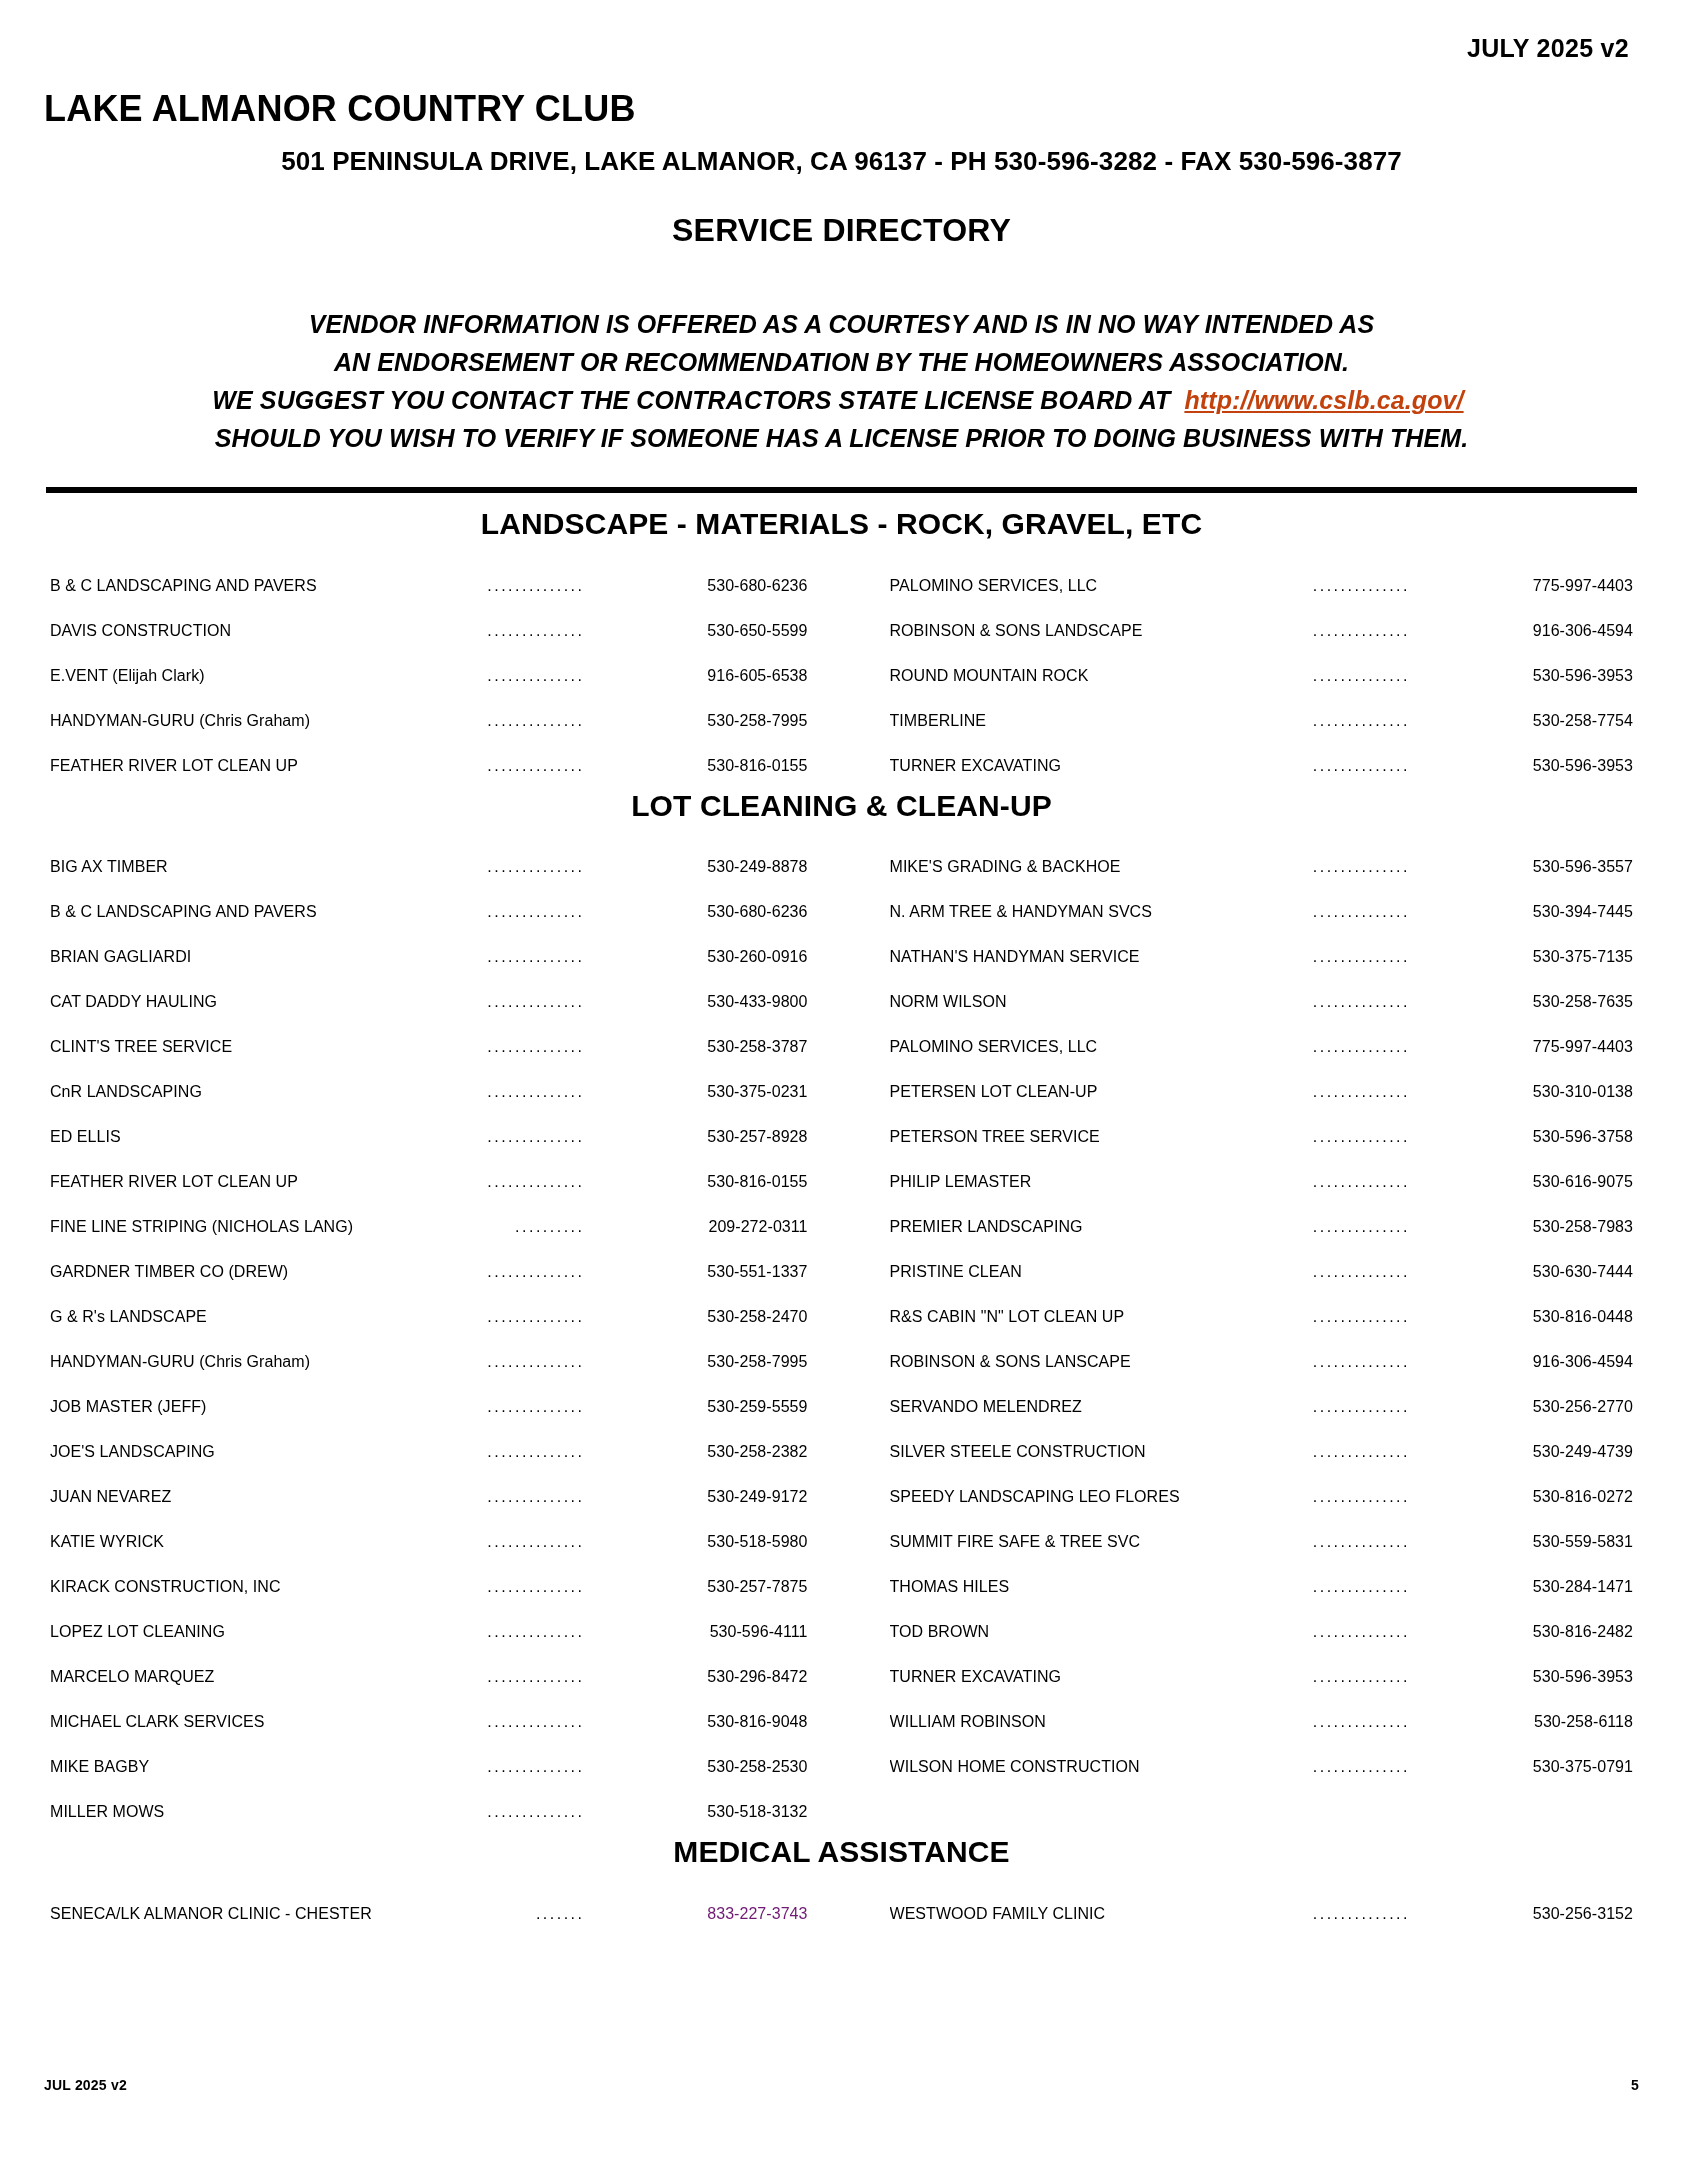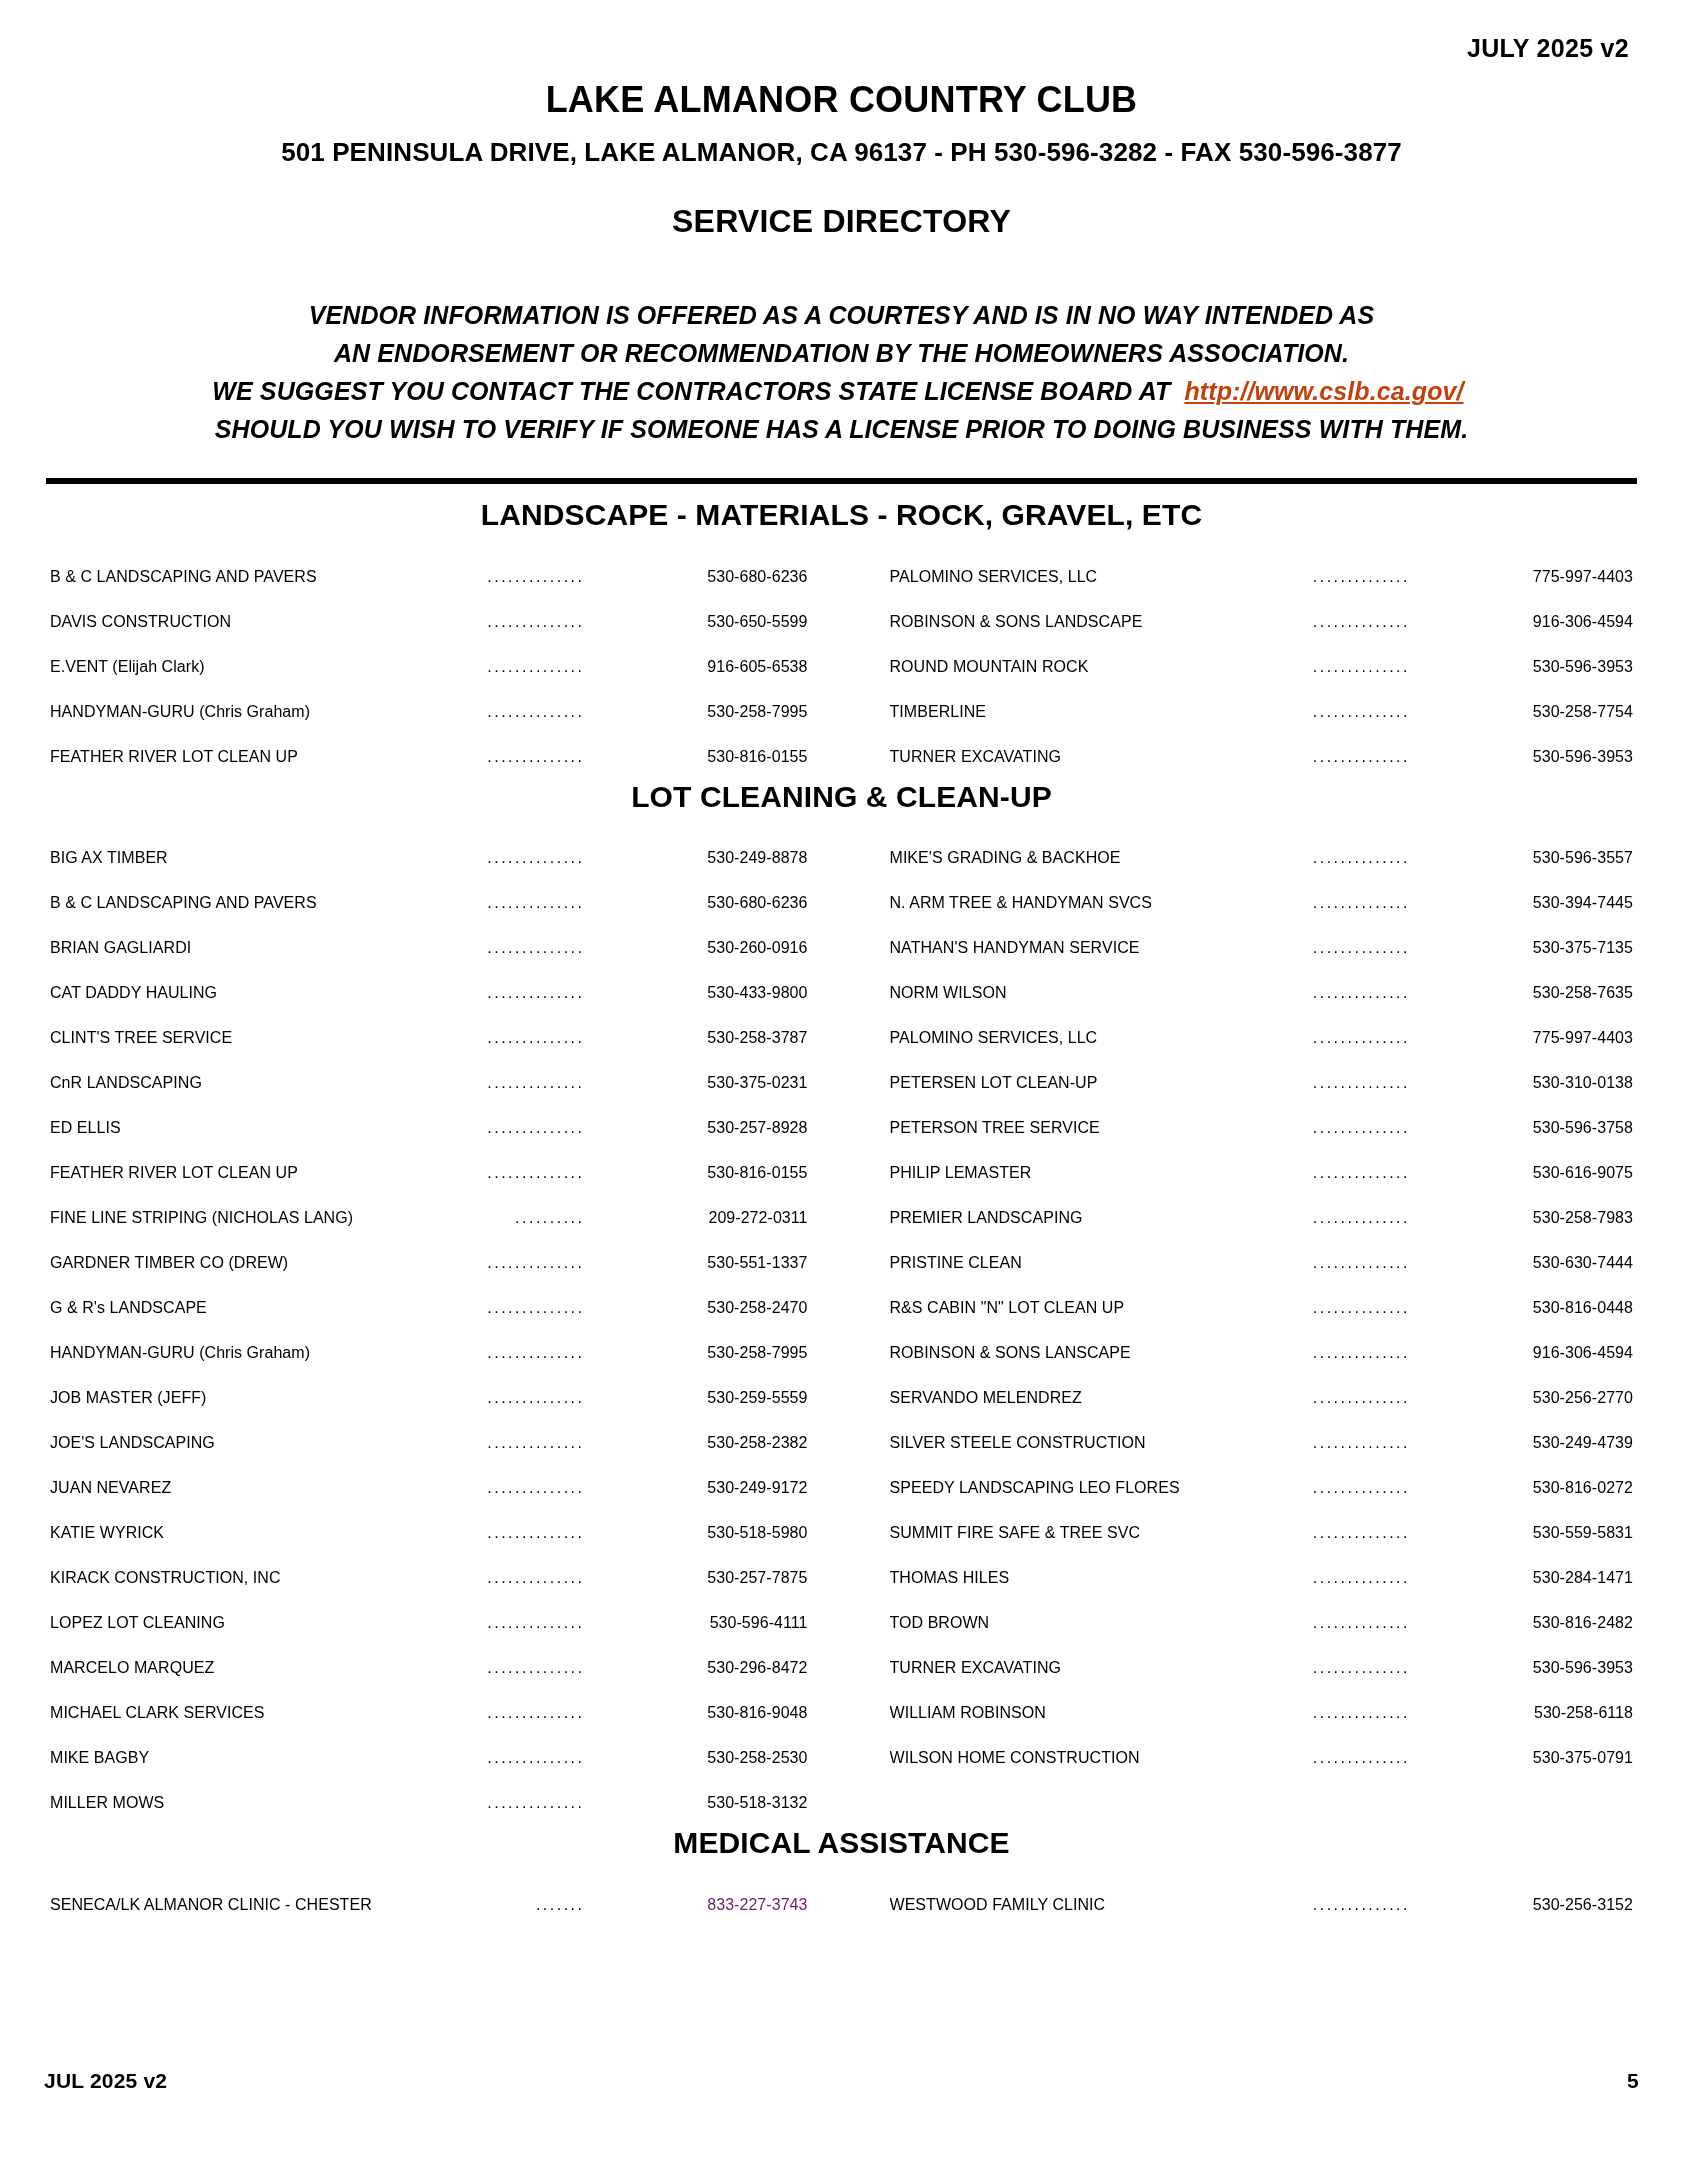--- a/index.html
+++ b/index.html
@@ -29,25 +29,25 @@
     text-align: right;
     font-size: 25px;
     font-weight: 700;
     letter-spacing: 0.3px;
     padding-top: 36px;
     padding-right: 10px;
     line-height: 1;
   }
 
   .org-title {
-    text-align: center;
+    text-align: left;
     font-size: 36px;
     font-weight: 700;
     letter-spacing: 0.2px;
-    margin-top: 19px;
+    margin-top: 28px;
     line-height: 1.1;
   }
 
   .org-address {
     text-align: center;
     font-size: 26px;
     font-weight: 700;
     letter-spacing: 0.1px;
     margin-top: 18px;
     line-height: 1.1;
@@ -137,21 +137,21 @@
 
   
   .footer {
     position: absolute;
     left: 44px;
     right: 44px;
     bottom: 85px;
     display: flex;
     justify-content: space-between;
     align-items: baseline;
-    font-size: 21px;
+    font-size: 14px;
     font-weight: 700;
     letter-spacing: 0.2px;
   }
 </style>
 </head>
 <body>
 
 <div class="page">
 
   <div class="doc-version">JULY 2025 v2</div>

